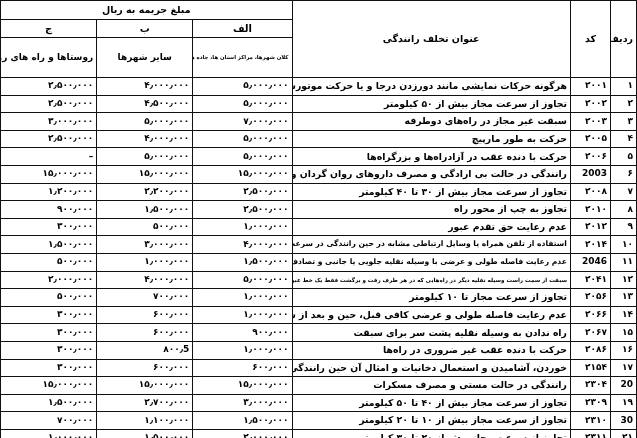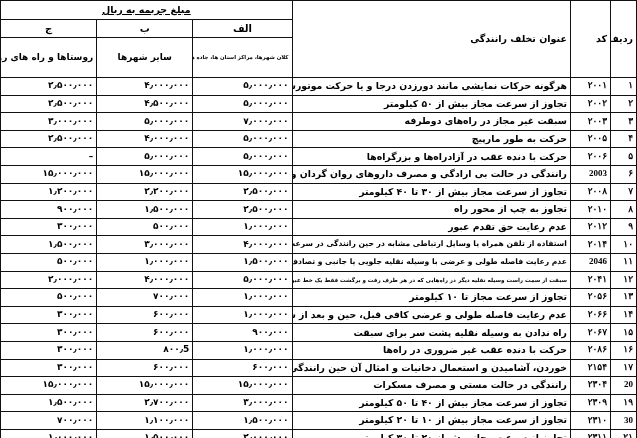--- a/index.html
+++ b/index.html
@@ -38,57 +38,56 @@
   .col-title   { width: 278px; text-align: right;  }
   .col-alef    { width: 99px;  text-align: center; }
   .col-be      { width: 96px;  text-align: center; }
   .col-jim     { width: 96px;  text-align: center; }
 
   
   .hdr-merged {
     text-align: center;
     font-size: 9.5px;
     height: 18px;
-    text-decoration: underline;
   }
   .hdr-letter {
     text-align: center;
     font-size: 10px;
     height: 17px;
   }
   .hdr-desc {
     text-align: center;
     font-size: 9px;
     height: 39px;
     white-space: normal;
   }
   .hdr-desc.tiny {
     font-size: 5.4px;
     line-height: 1.45;
     font-weight: bold;
   }
   .hdr-main {
-    text-align: right;
+    text-align: center;
     font-size: 9.5px;
     white-space: normal;
   }
   
   .row-cell {
     height: 16.6px;
     font-size: 9px;
   }
   .cell-title {
     font-size: 9.3px;
     text-align: right;
     padding-right: 4px;
   }
   .cell-title.small   { font-size: 7.6px; }
   .cell-title.xsmall  { font-size: 5.6px; }
   .cell-amount { font-size: 9px; letter-spacing: 0px; }
-  .cell-num    { font-size: 9px; font-family: Liberation Serif, serif; }
+  .cell-num    { font-size: 9px; }
 </style>
 </head>
 <body>
 
 <table id="fines-table">
   <colgroup>
     <col class="col-radif">
     <col class="col-code">
     <col class="col-title">
     <col class="col-alef">

